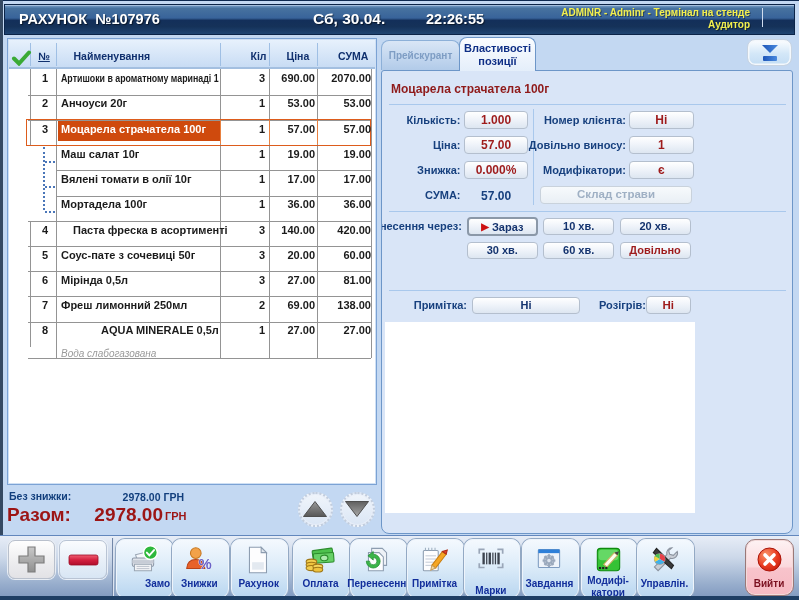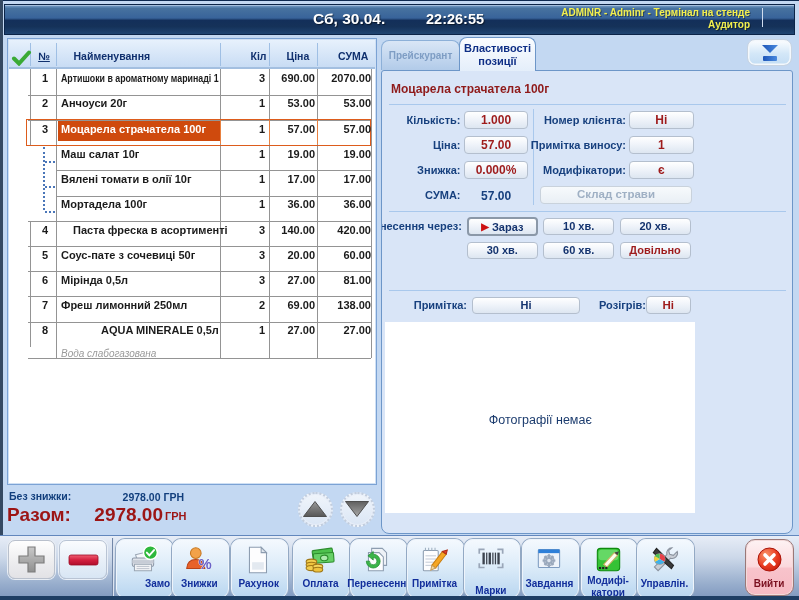--- a/index.html
+++ b/index.html
@@ -30,20 +30,21 @@
 .pline{position:absolute;height:1px;background:#a9c8ec;}
 
 #toolbar{left:0px;top:535px;width:799px;height:62px;background:linear-gradient(180deg,#e7edf7 0%,#ccd8e9 35%,#97adcc 78%,#8099bf 100%);border-top:1px solid #6287bd;}
 .tbtn{position:absolute;top:3px;height:57px;background:linear-gradient(#f4f9fe 0%,#ddecf9 45%,#b9d6f0 100%);border:1px solid #eef4fb;box-shadow:0 0 0 1px #93a9c4;border-radius:9px;}
 .tbl{position:absolute;width:100%;text-align:center;color:#122e9b;font-weight:bold;font-size:10px;line-height:11.5px;}
 </style></head><body>
 <div id="win">
 <div style="position:absolute;left:0;top:0;width:799px;height:1px;background:#0e2a52;"></div>
 <div style="position:absolute;left:0;top:0;width:3px;height:600px;background:#354962;"></div>
 <div class="ab" id="topbar">
+  <div class="t" style="left:14px;">РАХУНОК&nbsp; №107976</div>
   <div class="t" style="left:308px;font-size:15.5px;top:5px;">Сб, 30.04.</div>
   <div class="t" style="left:421px;">22:26:55</div>
   <div class="y" style="top:2px;">ADMINR - Adminr - Термінал на стенде</div>
   <div class="y" style="top:14px;">Аудитор</div>
   <div style="position:absolute;left:757px;top:3px;width:1px;height:19px;background:#cfdcef;"></div>
 </div>
 
 <div class="ab" id="tframe">
 <div class="ab" id="thead" style="left:1px;top:1px;">
 <div class="hsep" style="left:21px;"></div>
@@ -193,40 +194,39 @@
 <div class="fbtn" style="left:81.80000000000001px;top:40.400000000000006px;width:64.5px;height:18px;line-height:16px;">1.000</div>
 <div class="lbl" style="left:-52px;top:67.9px;width:130.5px;">Ціна:</div>
 <div class="fbtn" style="left:81.80000000000001px;top:65.4px;width:64.5px;height:18px;line-height:16px;">57.00</div>
 <div class="lbl" style="left:-52px;top:92.9px;width:130.5px;">Знижка:</div>
 <div class="fbtn" style="left:81.80000000000001px;top:90.4px;width:64.5px;height:18px;line-height:16px;">0.000%</div>
 <div class="lbl" style="left:-52px;top:118px;width:130.5px;">СУМА:</div>
 <div class="ab" style="left:81.80000000000001px;top:117.5px;width:64.5px;text-align:center;color:#17407e;font-weight:bold;font-size:12px;">57.00</div>
 <div class="ab" style="left:150.5px;top:38px;width:1px;height:96px;background:#a9c8ec;"></div>
 <div class="lbl" style="left:114px;top:42.900000000000006px;width:130px;">Номер клієнта:</div>
 <div class="fbtn" style="left:247.10000000000002px;top:40.400000000000006px;width:64.5px;height:18px;line-height:16px;">Ні</div>
-<div class="lbl" style="left:114px;top:67.9px;width:130px;">Примітка виносу:</div>
+<div class="lbl" style="left:114px;top:67.9px;width:130px;">Довільно виносу:</div>
 <div class="fbtn" style="left:247.10000000000002px;top:65.4px;width:64.5px;height:18px;line-height:16px;">1</div>
 <div class="lbl" style="left:114px;top:92.9px;width:130px;">Модифікатори:</div>
 <div class="fbtn" style="left:247.10000000000002px;top:90.4px;width:64.5px;height:18px;line-height:16px;">є</div>
 <div class="fbtn" style="left:158px;top:115px;width:152px;height:17.5px;line-height:15.5px;color:#9fb0c4;background:linear-gradient(#f7fafc,#e9eff5);border-color:#c9d2dc;font-size:11.5px;">Склад страви</div>
 <div class="pline" style="left:7px;top:140px;width:397px;"></div>
 <div class="lbl" style="left:-30px;top:148.5px;width:110px;">Внесення через:</div>
 <div class="fbtn" style="left:84.80000000000001px;top:146px;width:71px;height:19px;line-height:16px;border:2px solid #8b98a8;color:#14336e;font-size:11px;"><span style="color:#cc1111;font-size:10px;position:relative;top:-1px;">▶</span> Зараз</div>
 <div class="fbtn" style="left:161.20000000000005px;top:147px;width:71px;height:17px;line-height:15px;color:#14336e;font-size:11px;">10 хв.</div>
 <div class="fbtn" style="left:237.5px;top:147px;width:71px;height:17px;line-height:15px;color:#14336e;font-size:11px;">20 хв.</div>
 <div class="fbtn" style="left:84.80000000000001px;top:170.5px;width:71px;height:17px;line-height:15px;color:#14336e;font-size:11px;">30 хв.</div>
 <div class="fbtn" style="left:161.20000000000005px;top:170.5px;width:71px;height:17px;line-height:15px;color:#14336e;font-size:11px;">60 хв.</div>
 <div class="fbtn" style="left:237.5px;top:170.5px;width:71px;height:17px;line-height:15px;color:#9e1b1b;font-size:11px;">Довільно</div>
 <div class="pline" style="left:7px;top:219px;width:397px;"></div>
 <div class="lbl" style="left:-2px;top:227.5px;width:87px;">Примітка:</div>
 <div class="fbtn" style="left:90px;top:225.5px;width:108px;height:17px;line-height:15px;color:#14336e;font-size:11px;font-weight:bold;">Ні</div>
 <div class="lbl" style="left:178px;top:227.5px;width:86px;">Розігрів:</div>
 <div class="fbtn" style="left:263.79999999999995px;top:224.5px;width:45px;height:18px;line-height:16px;font-size:11.5px;">Ні</div>
 <div class="ab" style="left:3.3000000000000114px;top:251px;width:310px;height:191px;background:#fff;"></div>
-<div class="ab" style="left:3.3000000000000114px;top:342px;width:310px;text-align:center;color:#1c3c6e;font-size:12.5px;">Фотографії немає</div>
 </div>
 <div class="ab" id="toolbar">
 <div class="ab" style="left:8px;top:4px;width:47px;height:39px;border-radius:7px;background:linear-gradient(#fefefe,#ececee 60%,#e2e2e6);border:1px solid #b9c0cc;box-shadow:0 0 0 1px #e8edf4;box-sizing:border-box;"></div>
 <svg class="ab" style="left:17px;top:9px;" width="29" height="29">
         <defs>
           <linearGradient id="plg" x1="0" y1="0" x2="0" y2="1">
             <stop offset="0" stop-color="#c9c9c9"></stop>
             <stop offset="1" stop-color="#8f8f8f"></stop>
           </linearGradient>
         </defs>

